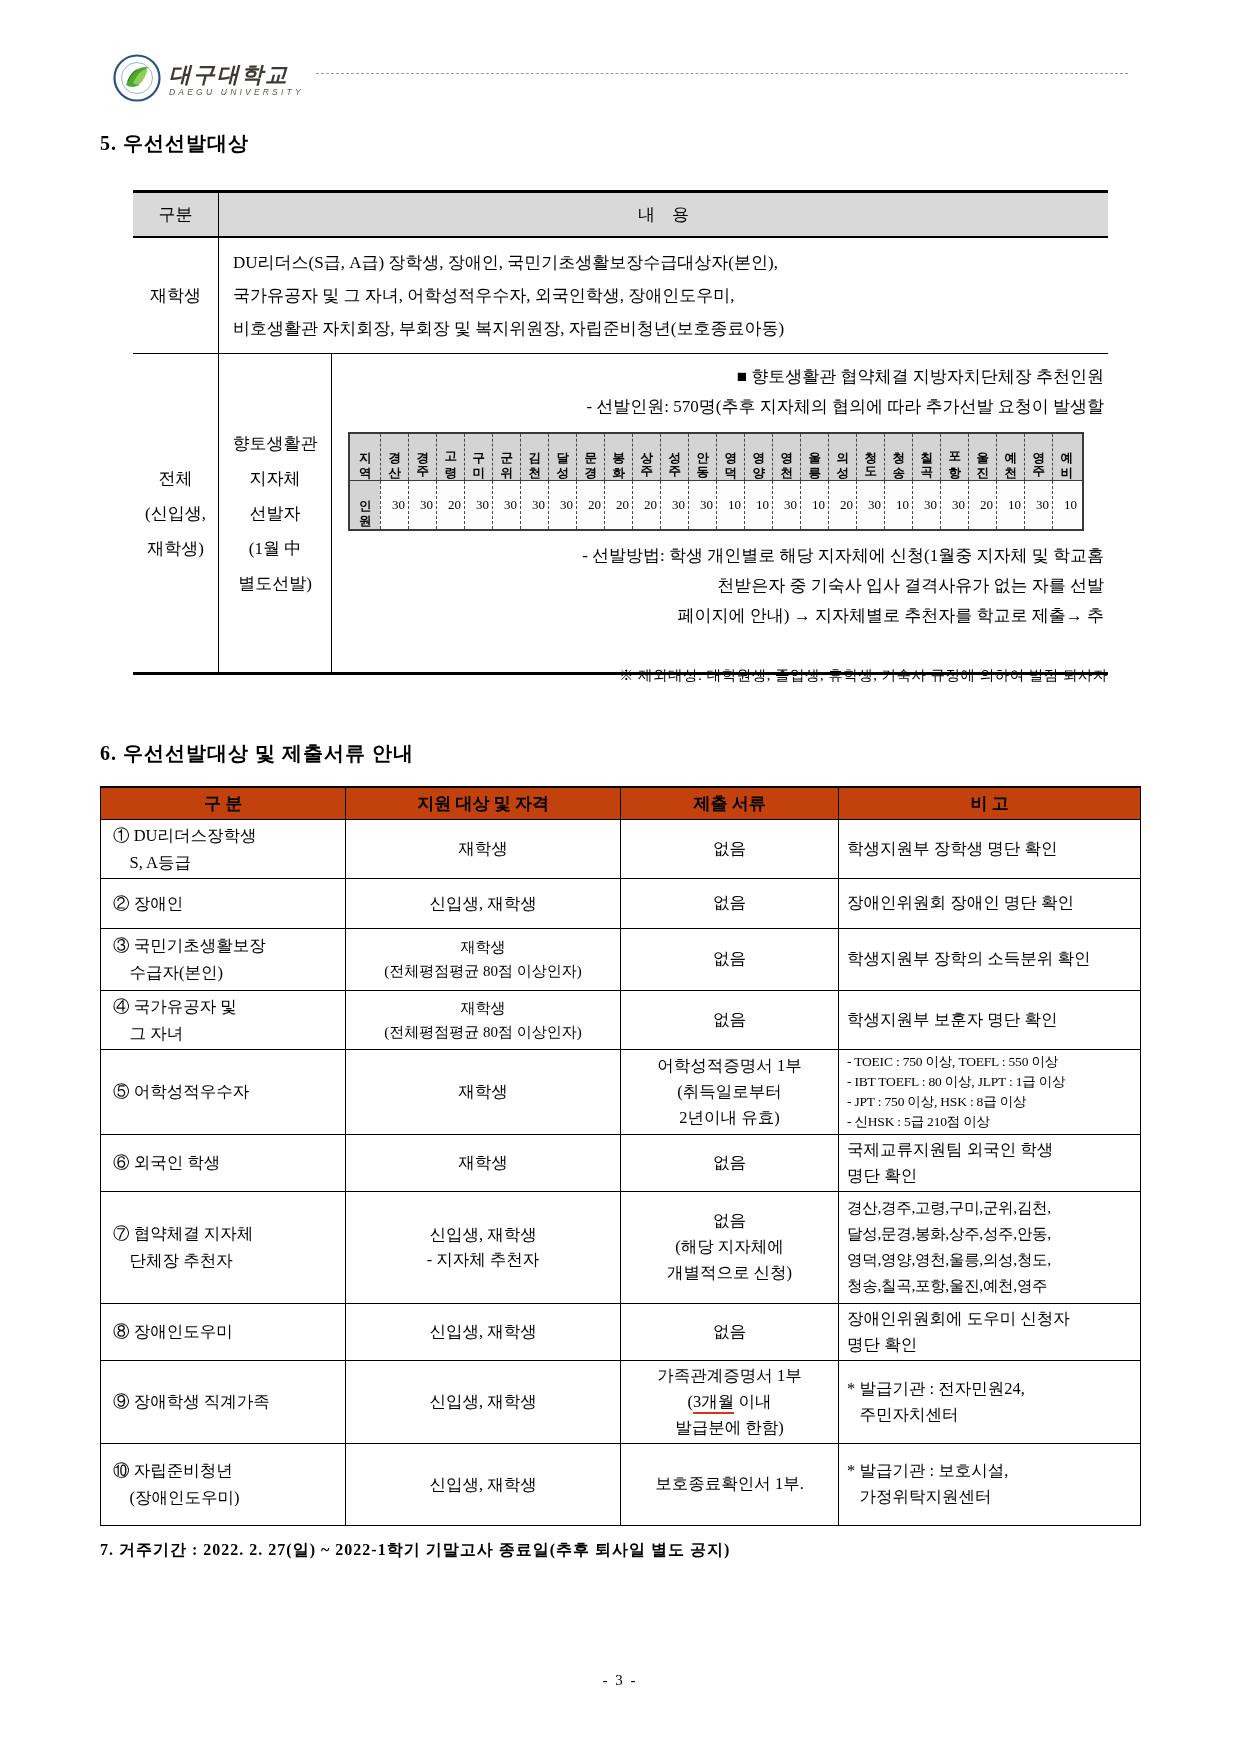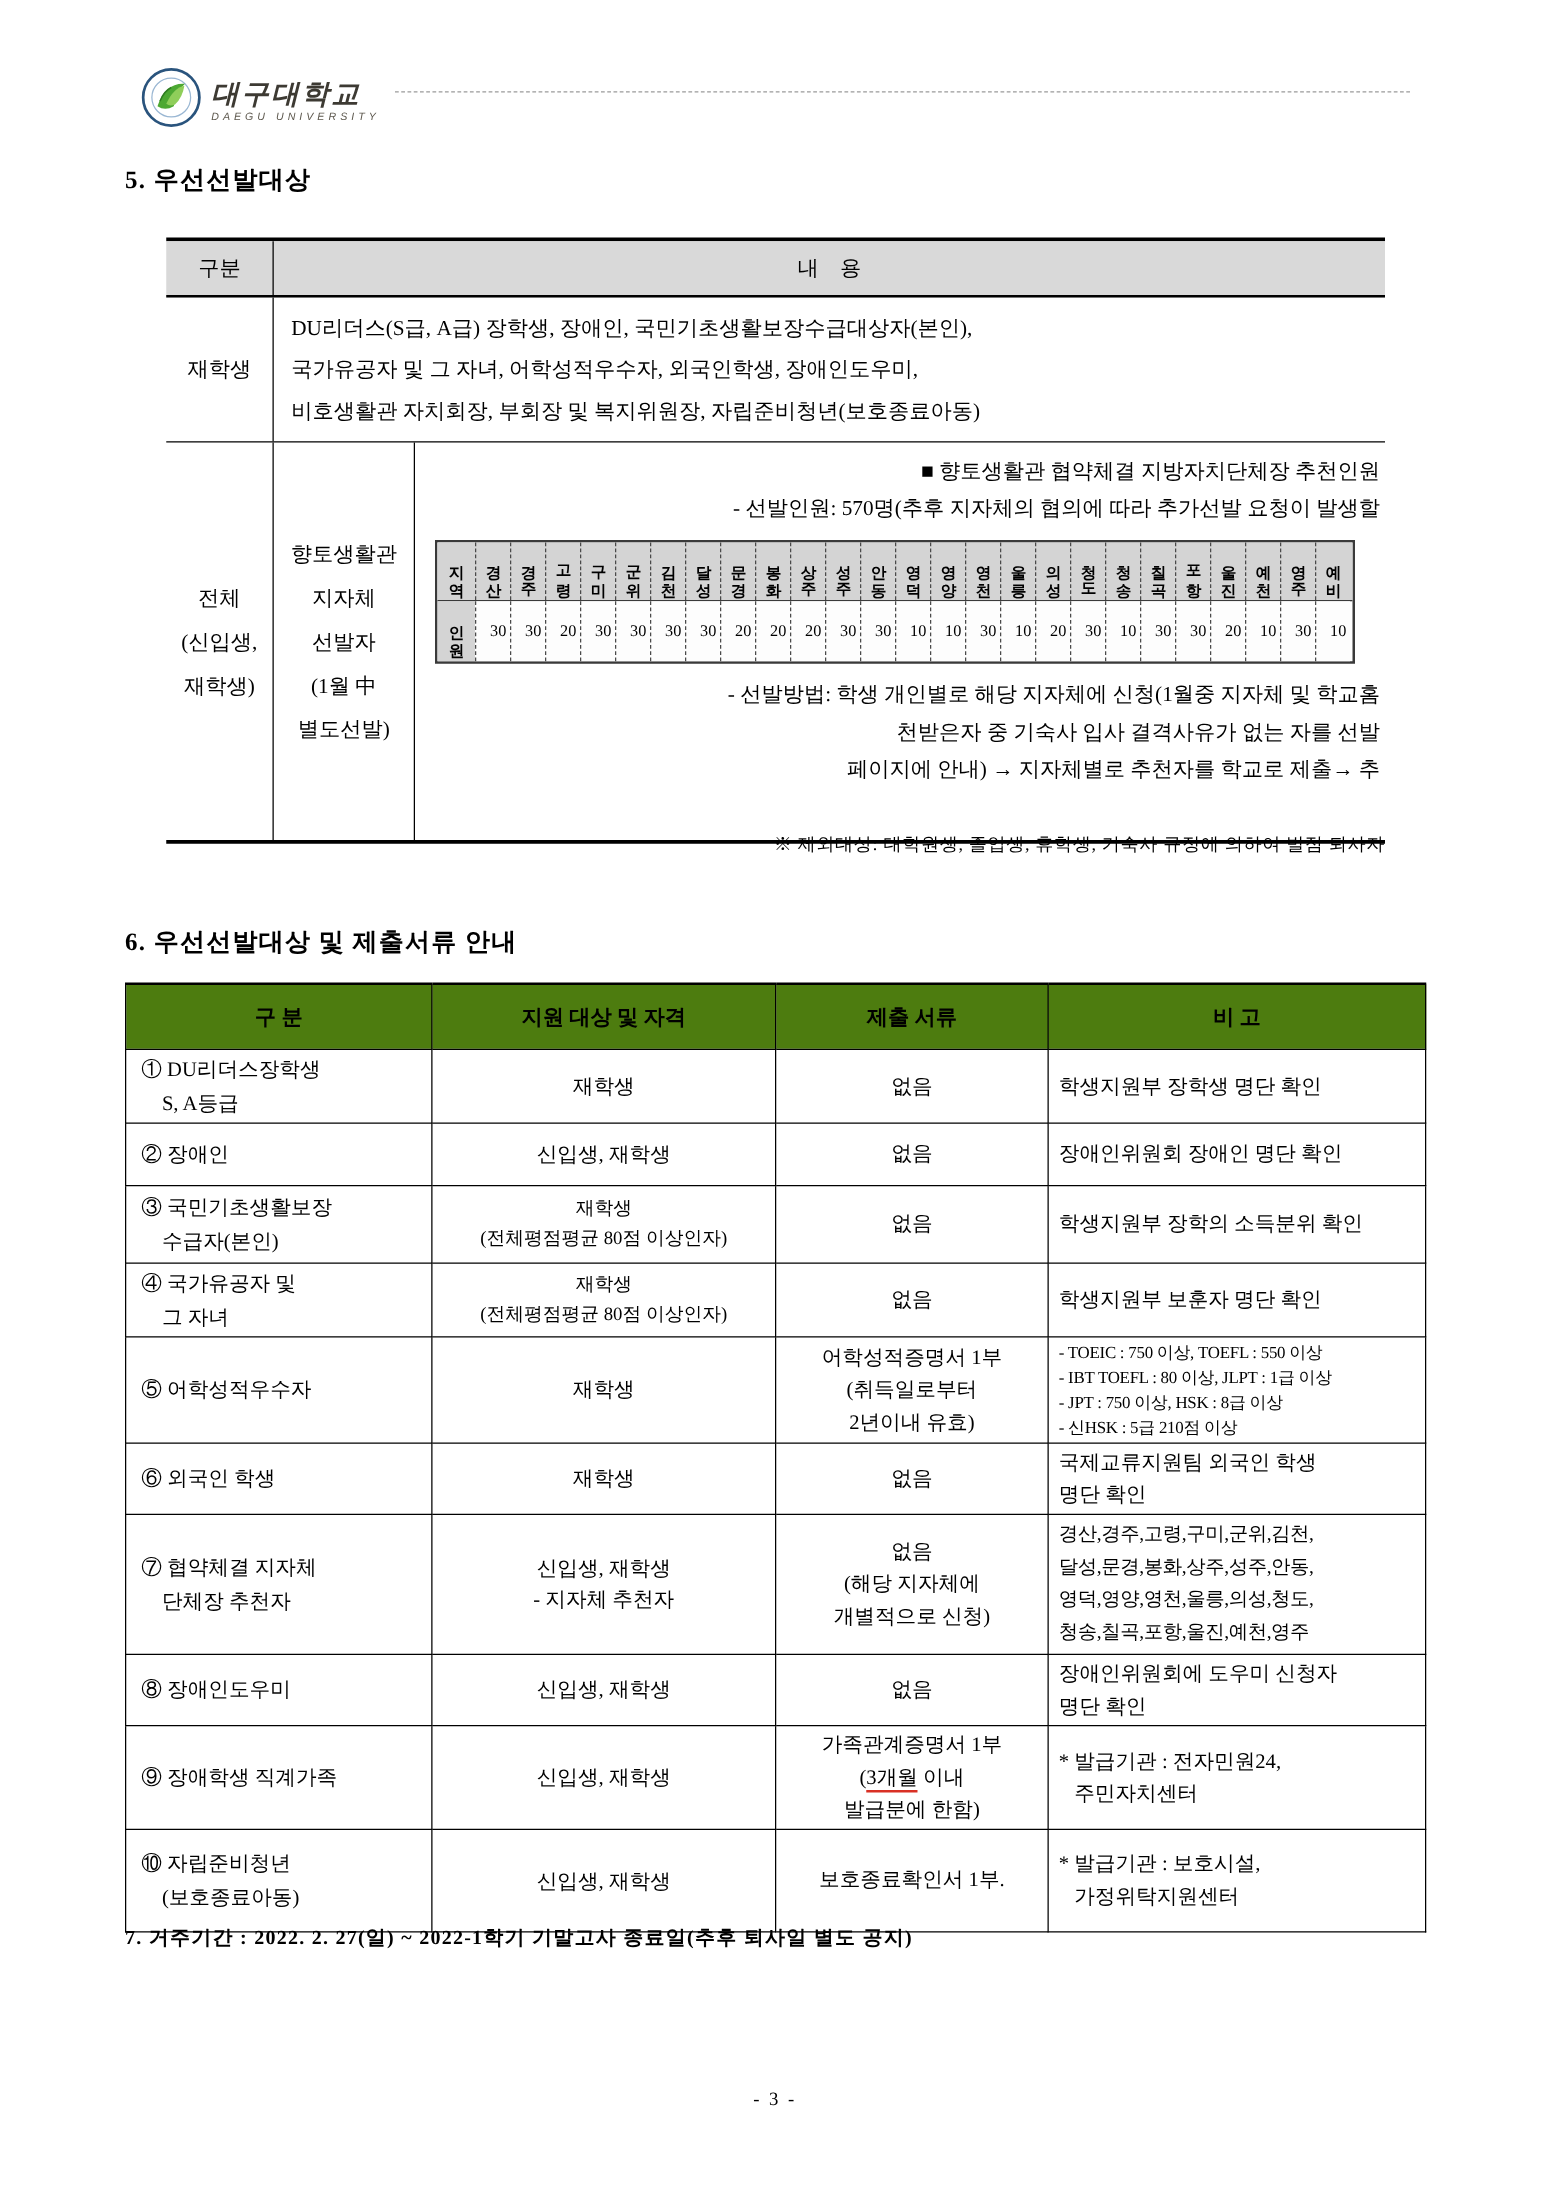--- a/index.html
+++ b/index.html
@@ -54,21 +54,21 @@
     height:46px;
   }
   .rt-body .rt-cell{background:#fdfdfd;height:48px;}
   .rt-body .rt-label{background:#d4d4d4;}
   .rt-bcell{font-size:13px;justify-content:flex-end !important;padding-right:3px;writing-mode:horizontal-tb;}
   
   .footnote{position:absolute;top:666px;left:133px;width:975px;text-align:right;font-size:14.5px;letter-spacing:0.5px;}
   
   .t2{position:absolute;top:786px;left:100px;width:1040px;border-collapse:collapse;table-layout:fixed;font-size:16.5px;}
   .t2 th,.t2 td{border:1px solid #000;padding:2px 4px;box-sizing:border-box;}
-  .t2 thead th{background:#4d7c0f;height:52px;font-weight:bold;font-size:17px;border-top:2.5px solid #000;}
+  .t2 thead th{background:#c2410c;height:32px;font-weight:bold;font-size:17px;border-top:2.5px solid #000;}
   .t2 td.cat{text-align:left;padding-left:12px;white-space:pre-wrap;line-height:27px;}
   .t2 td.tgt{text-align:center;white-space:pre-line;line-height:25px;}
   .t2 td.doc{text-align:center;white-space:pre-line;line-height:26px;}
   .t2 td.note{text-align:left;padding-left:8px;white-space:pre-wrap;line-height:26px;}
   .t2 tbody tr:nth-child(1) td{height:53px;}
   .t2 tbody tr:nth-child(2) td{height:50px;}
   .t2 tbody tr:nth-child(3) td{height:62px;}
   .t2 tbody tr:nth-child(3) td.tgt,.t2 tbody tr:nth-child(4) td.tgt{font-size:15px;line-height:24px;}
   .t2 tbody tr:nth-child(4) td{height:58px;}
   .t2 tbody tr:nth-child(5) td{height:83px;}
@@ -290,21 +290,21 @@
           <td class="cat">⑨ 장애학생 직계가족</td>
           <td class="tgt">신입생, 재학생</td>
           <td class="doc">가족관계증명서 1부
 (<span class="red-ul">3개월</span> 이내
 발급분에 한함)</td>
           <td class="note">* 발급기관 : 전자민원24,
    주민자치센터</td>
         </tr>
         <tr>
           <td class="cat">⑩ 자립준비청년
-    (보호종료아동)</td>
+    (장애인도우미)</td>
           <td class="tgt">신입생, 재학생</td>
           <td class="doc">보호종료확인서 1부.</td>
           <td class="note">* 발급기관 : 보호시설,
    가정위탁지원센터</td>
         </tr>
       </tbody>
   </table>
 
   <div class="sec-title s7">7. 거주기간 : 2022. 2. 27(일) ~ 2022-1학기 기말고사 종료일(추후 퇴사일 별도 공지)</div>
 

